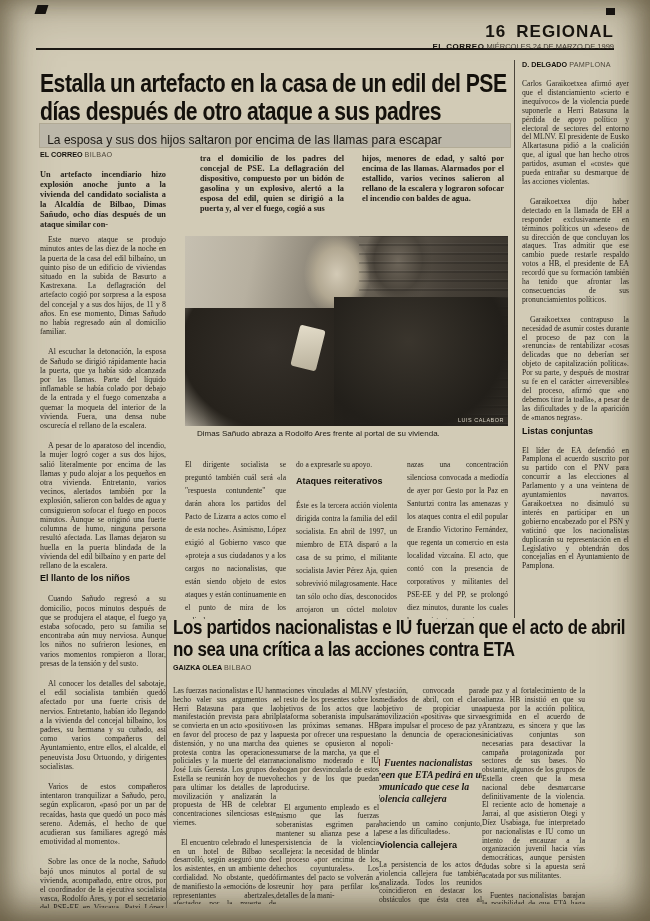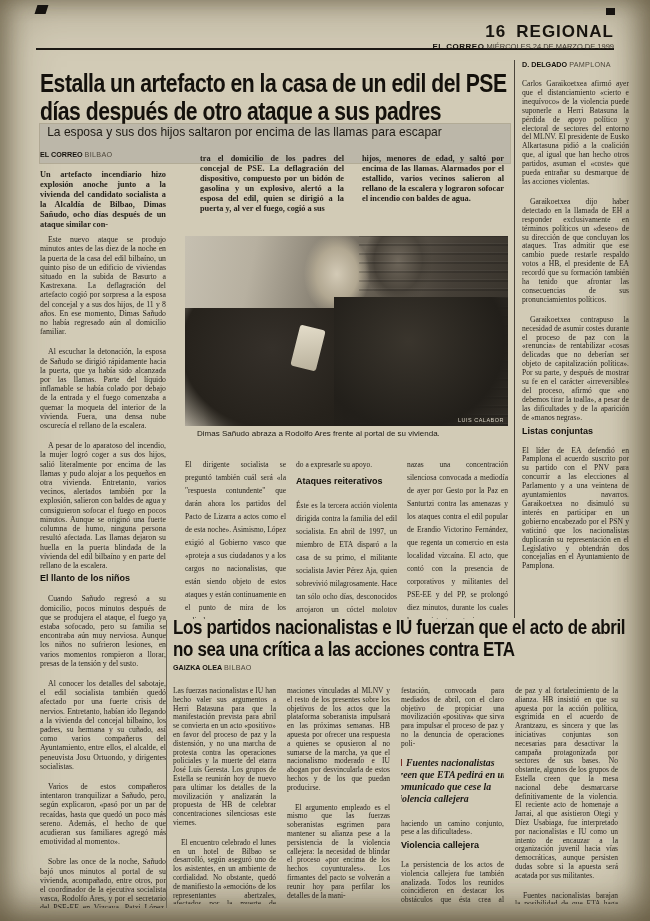--- a/index.html
+++ b/index.html
@@ -14,21 +14,21 @@
   
   #header{position:absolute;left:36px;top:22px;width:578px;height:26px;border-bottom:2px solid #1c1914;display:flex;justify-content:space-between;align-items:flex-end;flex-direction:column;}
   .section-label{font-family:"Liberation Sans",sans-serif;font-weight:bold;font-size:17px;letter-spacing:1px;color:#17140f;}
   .section-label .pgnum{margin-right:10px;}
   .mast{font-family:"Liberation Sans",sans-serif;font-size:7.5px;color:#3a352c;padding-bottom:14px;}
   .mast b{color:#14110c;font-size:8px;letter-spacing:.5px;}
   
   .condensed{display:block;transform-origin:0 0;}
   #main-headline{position:absolute;left:40px;top:53px;width:470px;height:62px;overflow:hidden;margin-top:16px;}
   #main-headline .condensed{width:118%;transform:scaleX(.847);font-family:"Liberation Sans",sans-serif;font-weight:bold;font-size:25px;line-height:28px;letter-spacing:-.6px;color:#14110c;}
-  #deck{position:absolute;left:40px;top:124px;width:470px;height:39px;background:#bcb7a9;display:flex;align-items:flex-start;overflow:hidden;box-shadow:0 0 0 1px rgba(120,112,92,.35);}
+  #deck{position:absolute;left:40px;top:124px;width:470px;height:23px;background:#bcb7a9;display:flex;align-items:flex-end;overflow:hidden;box-shadow:0 0 0 1px rgba(120,112,92,.35);}
   #deck .condensed{width:112%;transform:scaleX(.893);font-family:"Liberation Sans",sans-serif;font-size:13.5px;color:#1d1a14;padding-left:8px;white-space:nowrap;}
   
   .byline{font-family:"Liberation Sans",sans-serif;font-size:7.2px;font-weight:bold;color:#14110c;margin:0 0 3px 0;}
   .byline .place{font-weight:normal;color:#4c463a;letter-spacing:.3px;}
   .bodycol p{margin:11px 0 1px 0;text-align:justify;text-indent:8px;}
   .bodycol p.noindent{text-indent:0;}
   .subhead{font-family:"Liberation Sans",sans-serif;font-weight:bold;font-size:9px;margin:4px 0 2px 0;text-indent:0;color:#14110c;}
   #col1{position:absolute;left:40px;top:150px;width:126px;height:758px;overflow:hidden;font-size:7.8px;line-height:9.2px;}
   .lead{font-weight:bold;font-size:8.3px;line-height:10px;text-align:justify;margin:4px;}
   #lead2{position:absolute;left:196px;top:150px;width:152px;height:82px;overflow:hidden;}
@@ -53,21 +53,21 @@
   
   #sidebar-rule{position:absolute;left:514px;top:60px;width:1px;height:558px;background:#4a443a;}
   #sidebar{position:absolute;left:522px;top:60px;width:107px;height:560px;overflow:hidden;}
   #sidebar-headline .condensed{width:112%;transform:scaleX(.893);font-family:"Liberation Sans",sans-serif;font-weight:bold;font-size:14.5px;line-height:16px;letter-spacing:-.2px;color:#14110c;margin-bottom:5px;}
   #sidebar .bodycol{font-size:7.6px;line-height:8.9px;}
   
   #bottom-rule{position:absolute;left:166px;top:620px;width:1px;height:288px;background:#6b6556;}
   #bottom{position:absolute;left:173px;top:616px;width:456px;height:298px;overflow:hidden;}
   #bottom-headline .condensed{width:118%;transform:scaleX(.847);font-family:"Liberation Sans",sans-serif;font-weight:bold;font-size:20px;line-height:22px;letter-spacing:-.4px;color:#14110c;}
   #bottom .byline{margin:3px 0 4px 0;}
-  #bottom-cols{display:flex;gap:11px;}
+  #bottom-cols{display:flex;}
   #bottom-cols .bodycol{width:103px;height:228px;overflow:hidden;font-size:7.5px;line-height:8.8px;}
   .pull-quote{margin:4px -8px 4px -8px;padding:4px 2px;background:#d2cbb6;font-family:"Liberation Serif",serif;font-style:italic;font-weight:bold;font-size:9.8px;line-height:12px;text-align:left;color:#1c1813;}
   .pull-quote .sq{display:inline-block;width:7px;height:7px;background:#7a2a22;margin-right:4px;}
 </style>
 </head>
 <body>
 
 <div id="page">
 
   <div class="mark" style="left:36px;top:5px;width:11px;height:9px;transform:skewX(-18deg);"></div>

